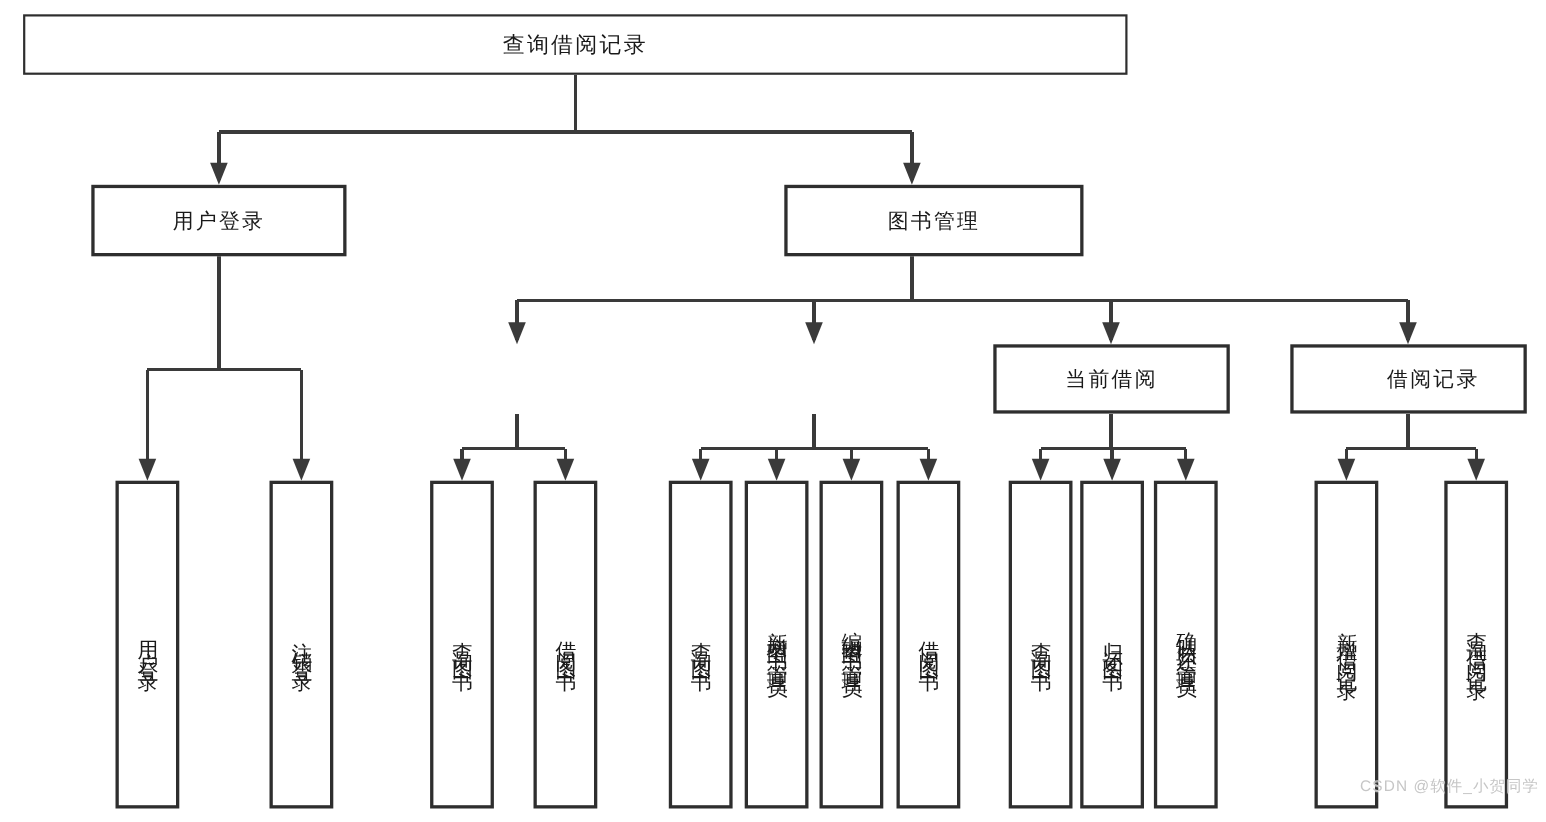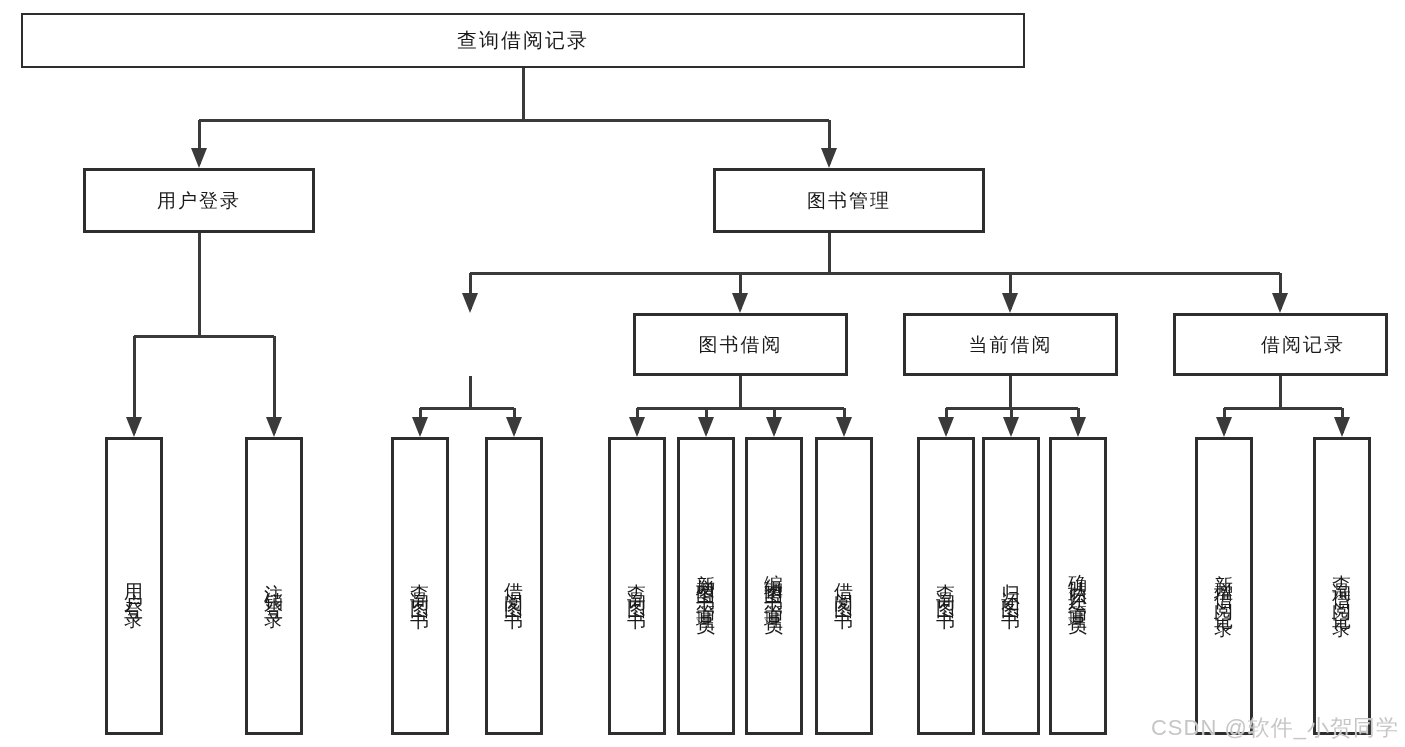--- a/index.html
+++ b/index.html
@@ -35,22 +35,22 @@
     writing-mode:vertical-lr;
     text-orientation:mixed;
     font-size:19px;
     line-height:1;
     letter-spacing:9px;
     white-space:nowrap;
   }
   .v-node.long .vtxt{letter-spacing:6px;}
   #watermark{
     position:absolute;
-    right:6px;bottom:4px;
-    font-size:22px;
+    right:6px;bottom:23px;
+    font-size:14px;
     color:var(--watermark);
     letter-spacing:1px;
     text-shadow:0 1px 1px rgba(255,255,255,0.8);
     white-space:nowrap;
     pointer-events:none;
   }
 </style>
 </head>
 <body>
 
@@ -122,23 +122,20 @@
     <span>查询借阅记录</span>
   </div>
 
   <div class="node h-node" style="left:83px;top:168px;width:232px;height:65px;">
     <span>用户登录</span>
   </div>
   <div class="node h-node" style="left:713px;top:168px;width:272px;height:65px;">
     <span>图书管理</span>
   </div>
 
-  <div class="node h-node" style="left:633px;top:313px;width:215px;height:63px;">
-    <span>图书借阅</span>
-  </div>
   <div class="node h-node" style="left:903px;top:313px;width:215px;height:63px;">
     <span>当前借阅</span>
   </div>
   <div class="node h-node" style="left:1173px;top:313px;width:215px;height:63px;padding-left:45px;">
     <span>借阅记录</span>
   </div>
 
   <div class="node v-node" style="left:105px;top:437px;width:58px;height:298px;">
     <span class="vtxt">用户登录</span>
   </div>

